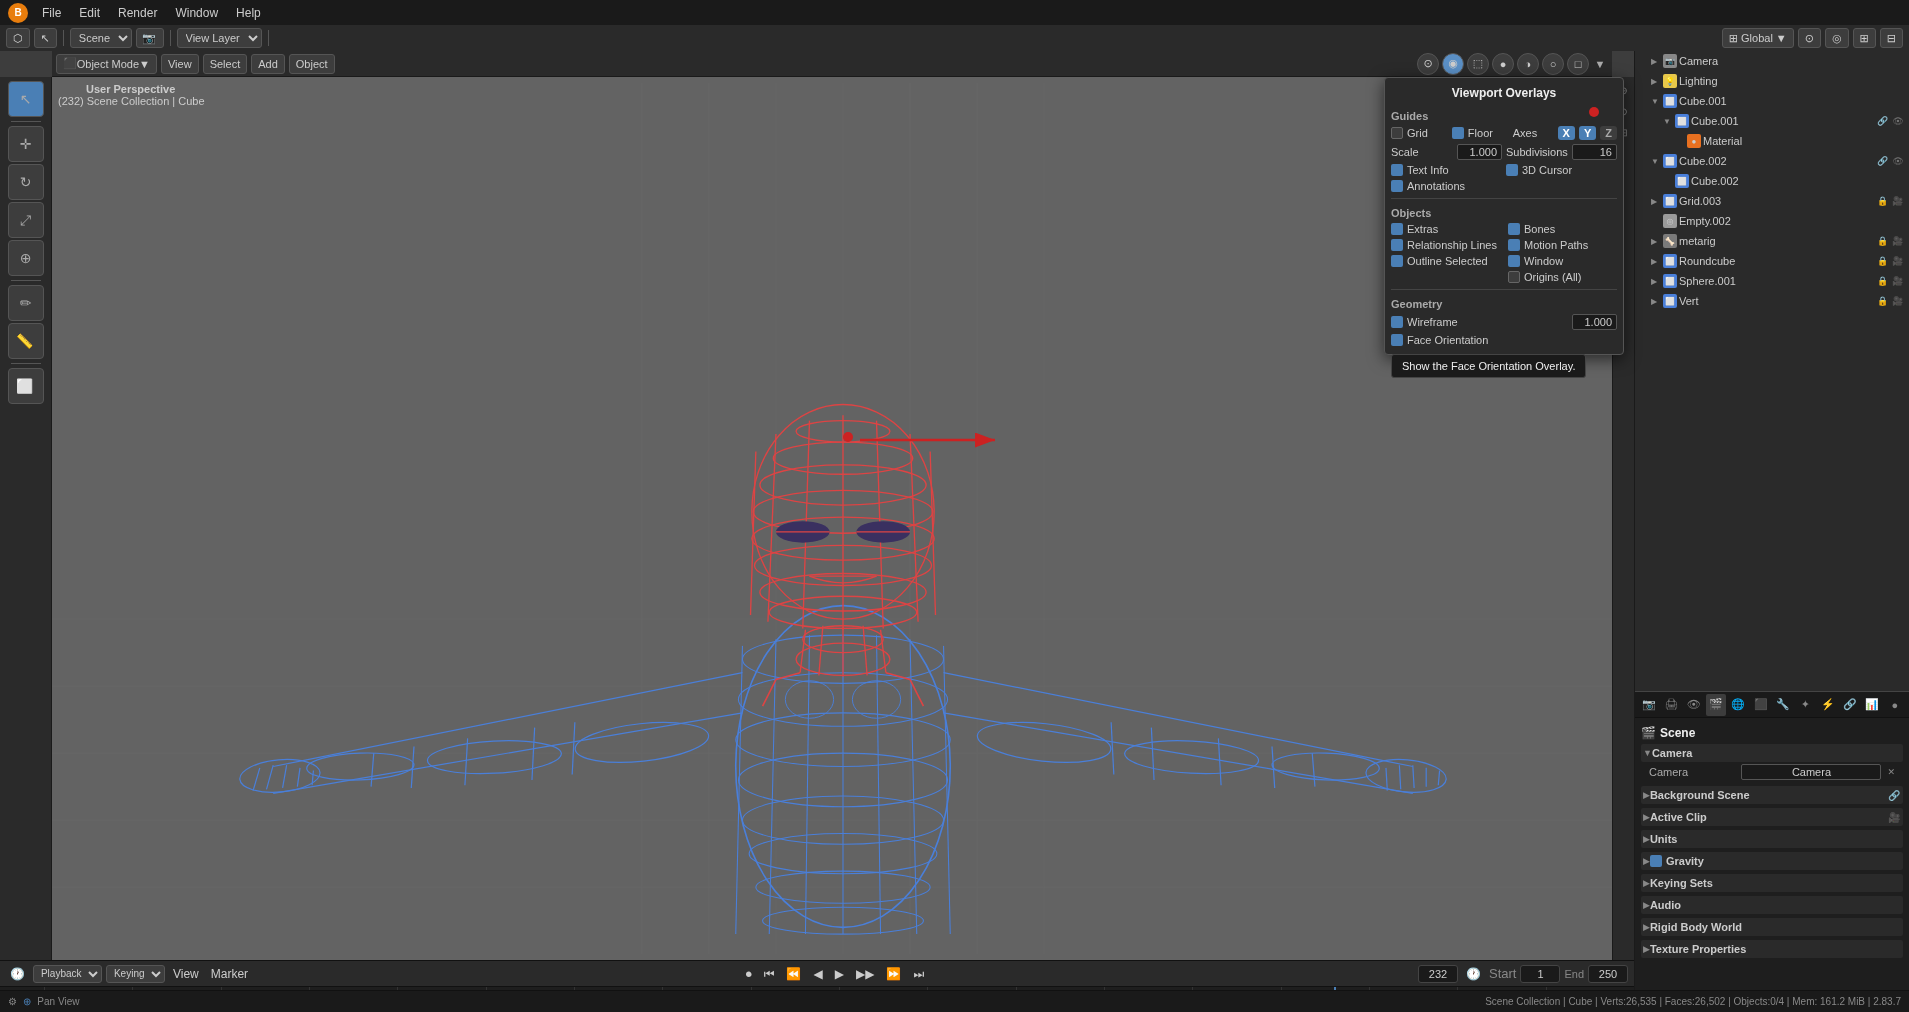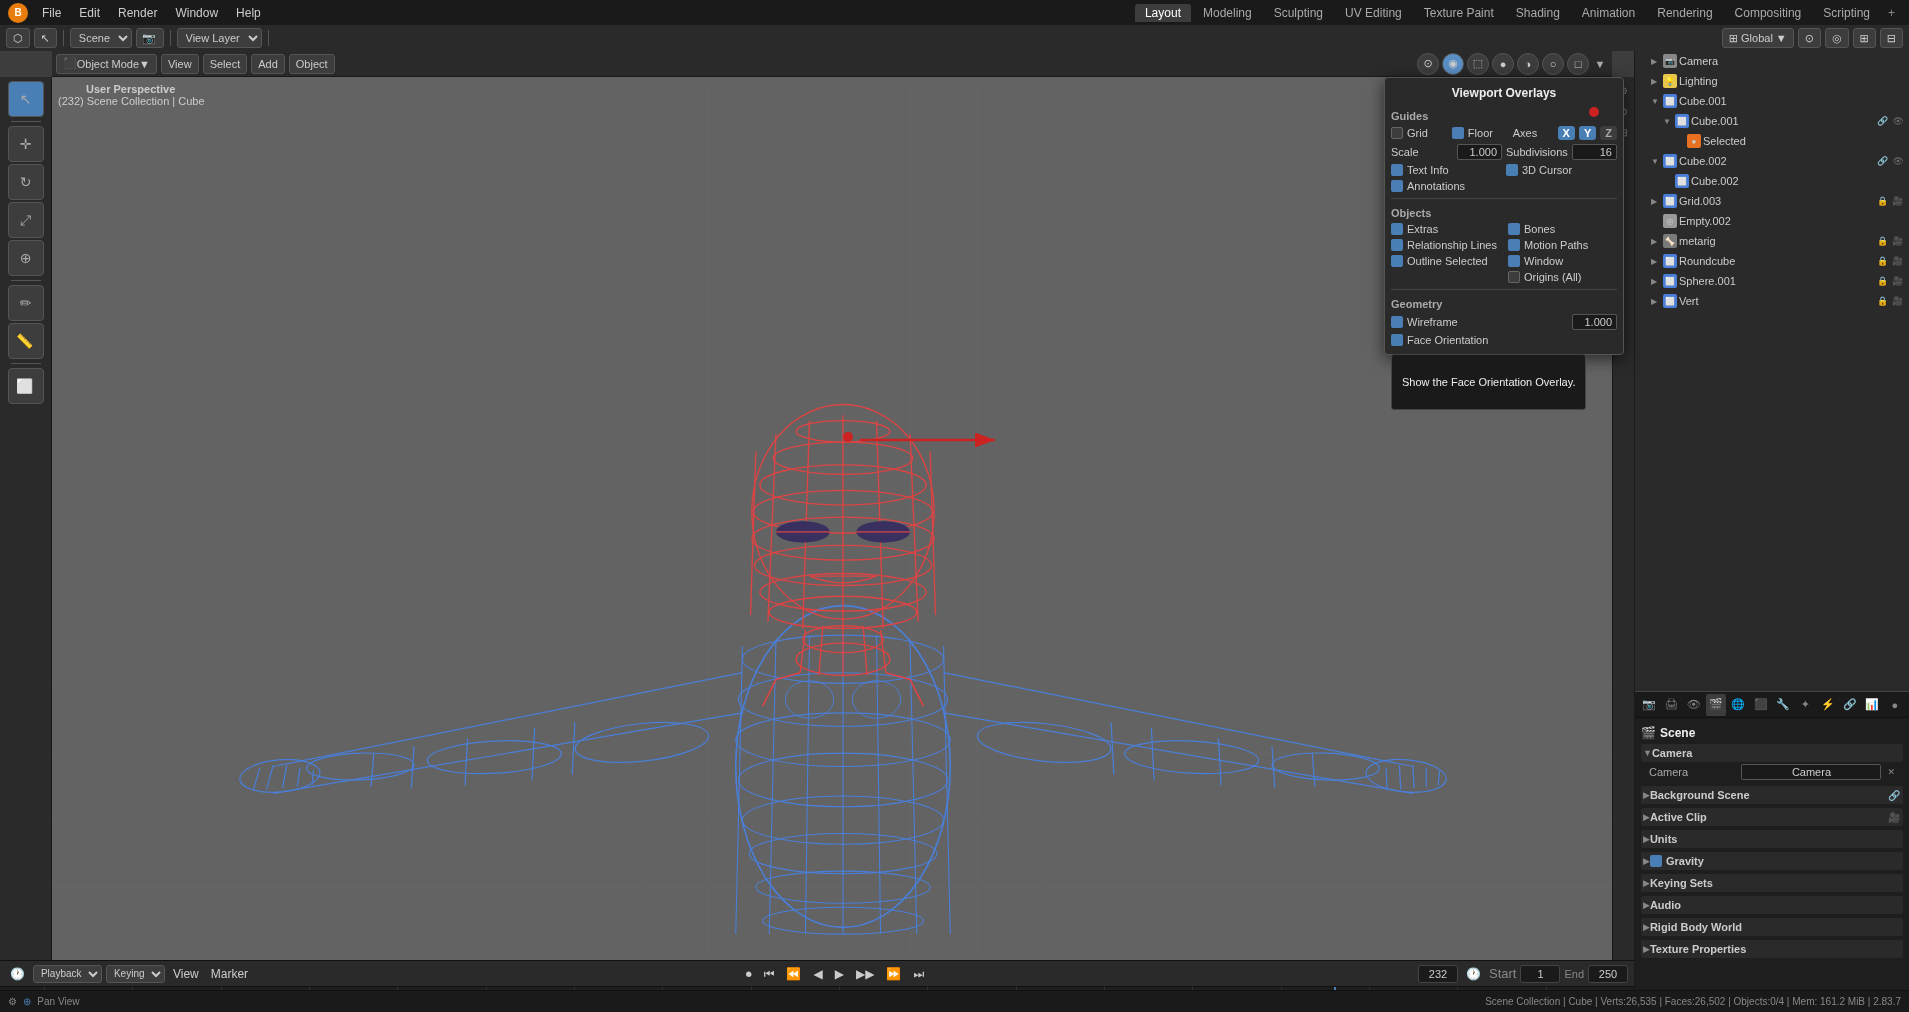--- a/index.html
+++ b/index.html
@@ -285,21 +285,21 @@
     .axis-x { background: #4a7fb5; color: white; }
     .axis-y { background: #4a7fb5; color: white; }
     .axis-z { background: #3d3d3d; color: #aaa; }
 
     
     .tooltip-box {
       position: absolute;
       background: #1a1a1a;
       border: 1px solid #444;
       border-radius: 3px;
-      padding: 21px 10px;
+      padding: 5px 10px;
       font-size: 11px;
       color: #eee;
       z-index: 300;
       white-space: nowrap;
     }
 
     
     .red-dot {
       position: absolute;
       width: 10px; height: 10px;
@@ -609,33 +609,20 @@
 <body>
 
 <div id="top-menu">
   <div class="menu-logo">B</div>
   <div class="top-menu-item">File</div>
   <div class="top-menu-item">Edit</div>
   <div class="top-menu-item">Render</div>
   <div class="top-menu-item">Window</div>
   <div class="top-menu-item">Help</div>
 
-  <div class="workspace-tabs">
-    <div class="workspace-tab active">Layout</div>
-    <div class="workspace-tab">Modeling</div>
-    <div class="workspace-tab">Sculpting</div>
-    <div class="workspace-tab">UV Editing</div>
-    <div class="workspace-tab">Texture Paint</div>
-    <div class="workspace-tab">Shading</div>
-    <div class="workspace-tab">Animation</div>
-    <div class="workspace-tab">Rendering</div>
-    <div class="workspace-tab">Compositing</div>
-    <div class="workspace-tab">Scripting</div>
-    <div class="plus-btn">+</div>
-  </div>
 </div>
 
 <div id="toolbar2">
   <div class="toolbar-btn">
     <span>⬡</span>
   </div>
   <div class="toolbar-btn">
     <span>↖</span>
   </div>
   <div class="toolbar-separator"></div>
@@ -1025,21 +1012,21 @@
       <span class="oi-label">Cube.001</span>
       <div class="oi-actions">
         <span class="oi-action">🔗</span>
         <span class="oi-action">👁</span>
       </div>
     </div>
 
     <div class="scene-outliner-item indent3">
       <span class="oi-arrow"> </span>
       <span class="oi-icon" style="background:#e87020;">●</span>
-      <span class="oi-label">Selected</span>
+      <span class="oi-label">Material</span>
     </div>
 
     <div class="scene-outliner-item indent1">
       <span class="oi-arrow">▼</span>
       <span class="oi-icon oi-mesh">⬜</span>
       <span class="oi-label">Cube.002</span>
       <div class="oi-actions">
         <span class="oi-action">🔗</span>
         <span class="oi-action">👁</span>
       </div>

